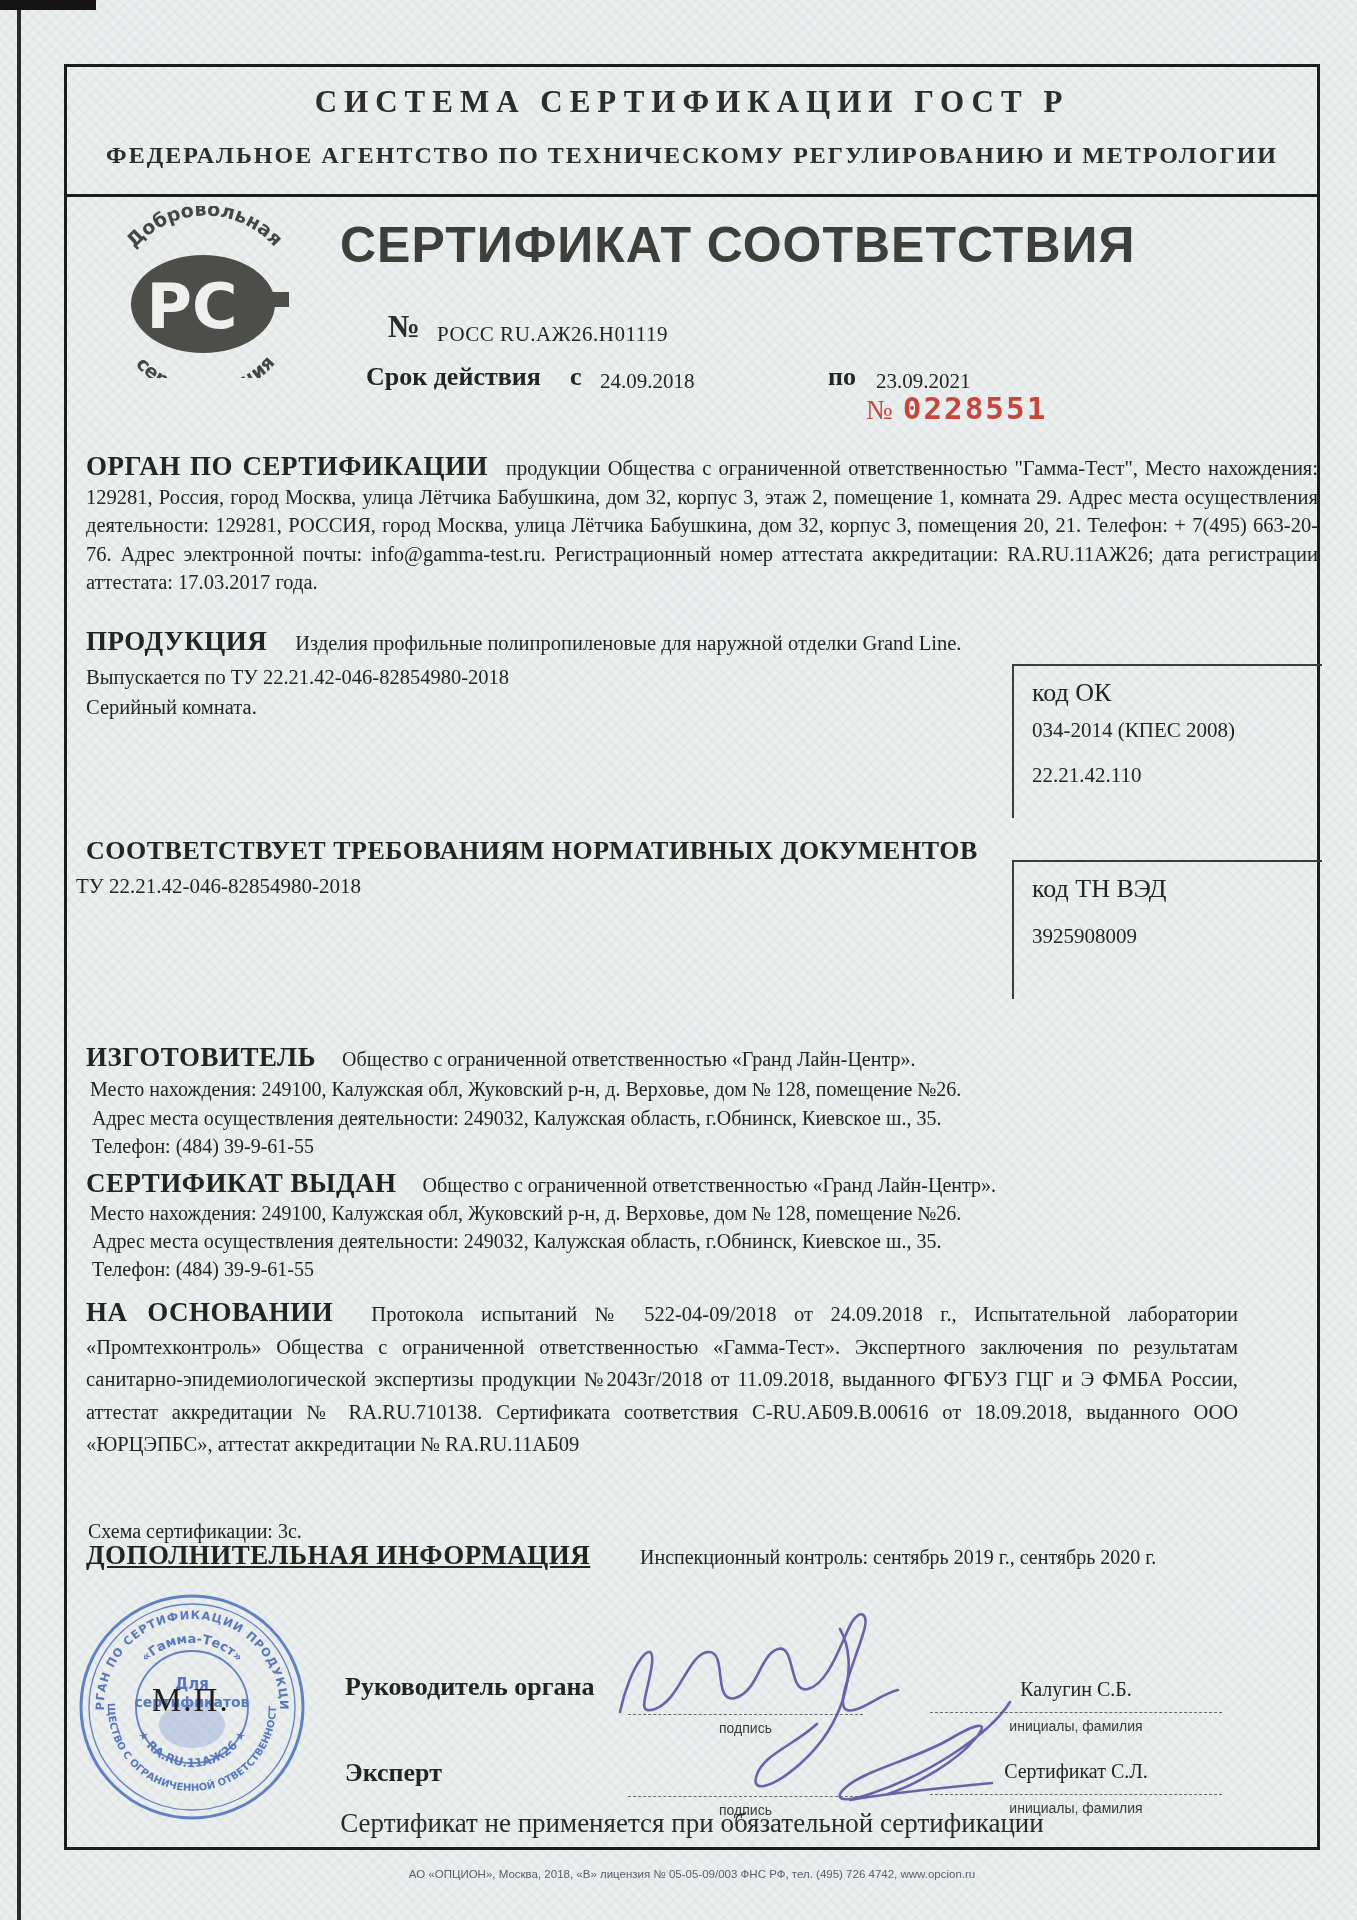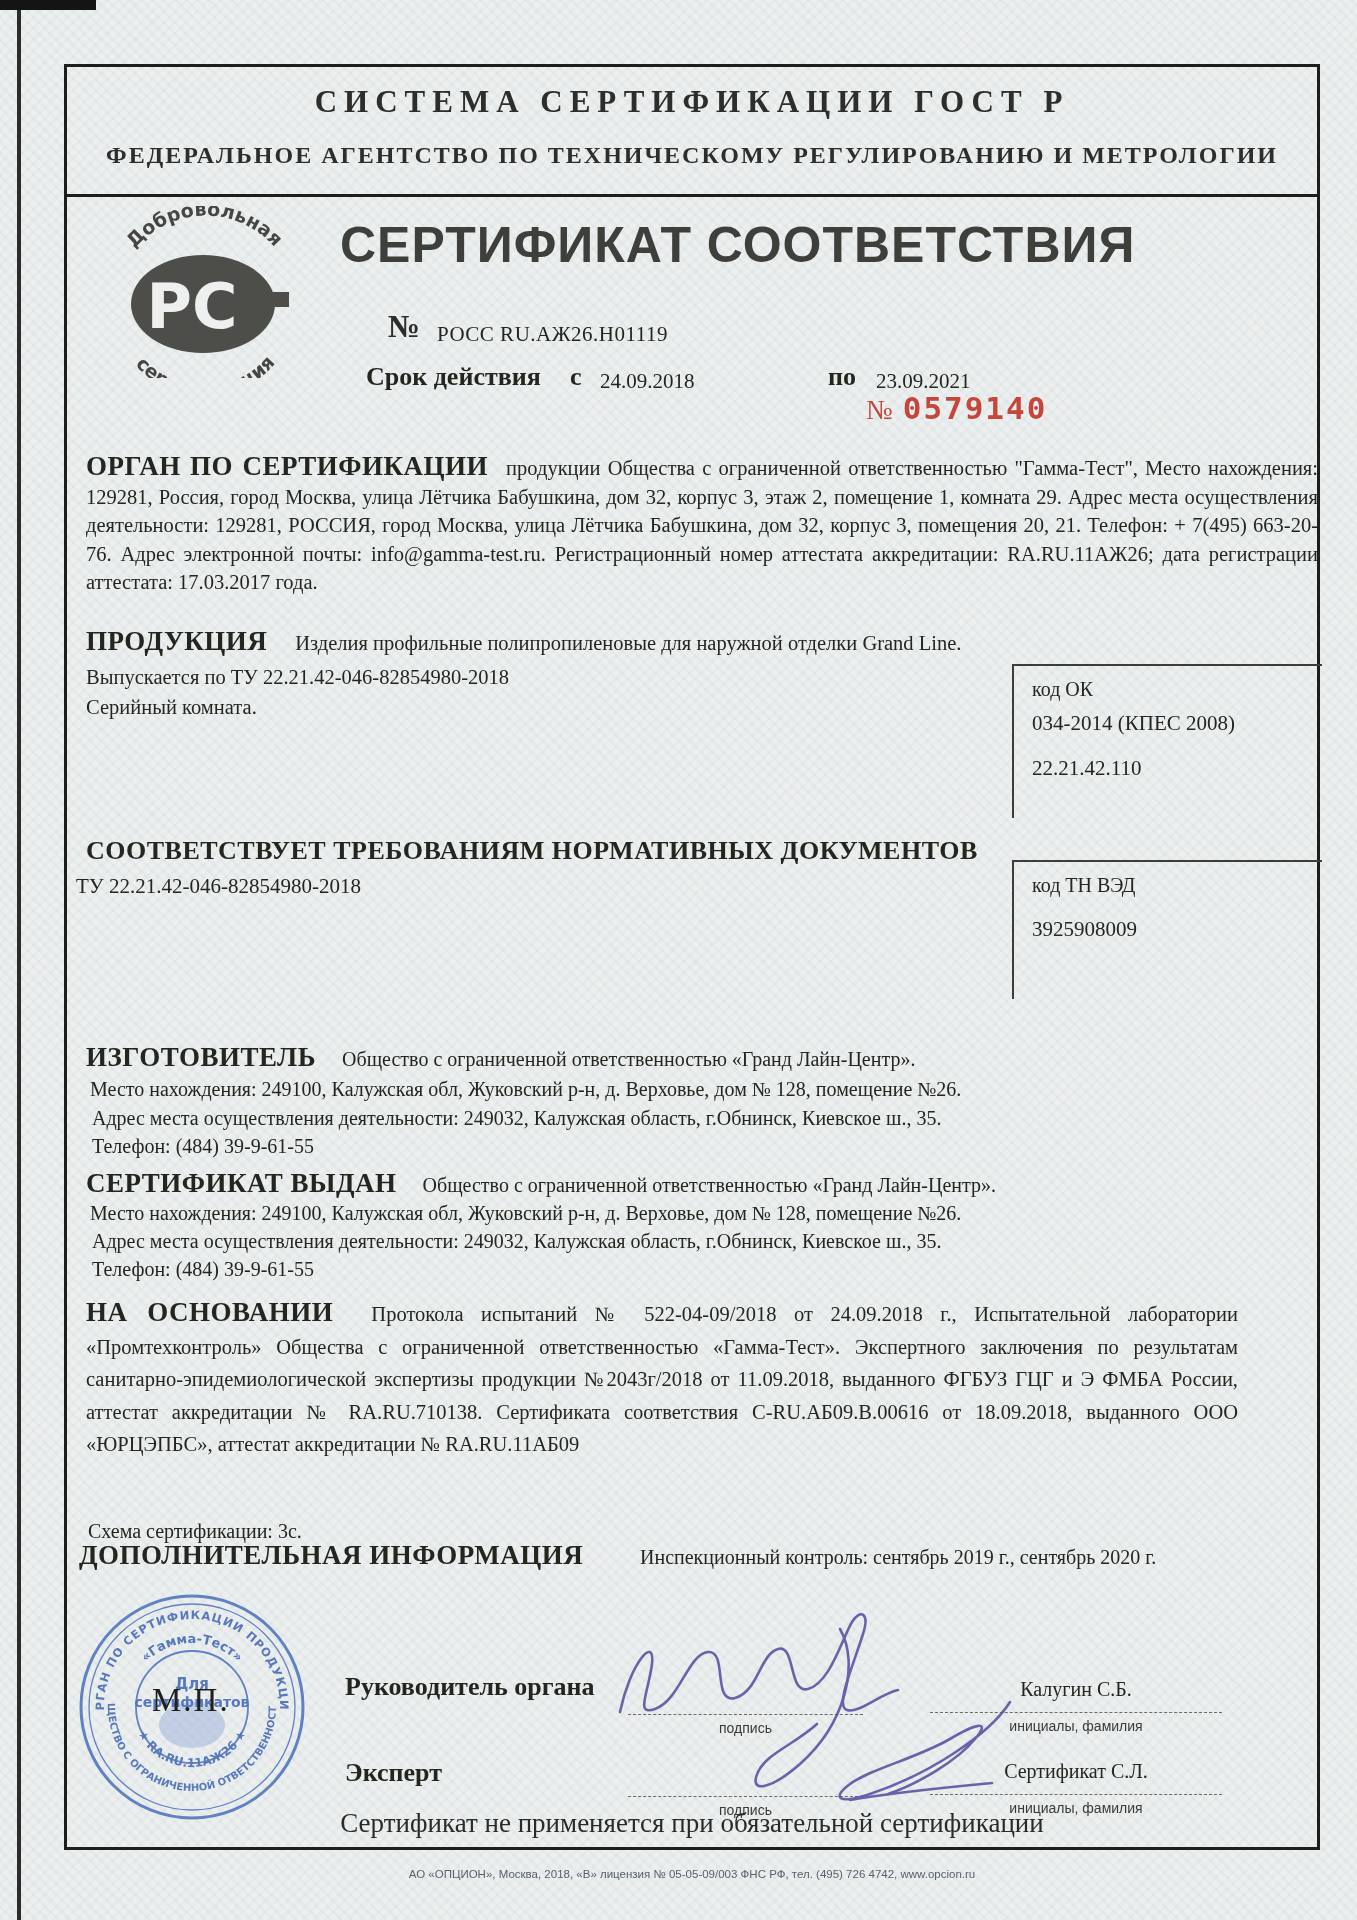--- a/index.html
+++ b/index.html
@@ -32,39 +32,39 @@
   .para{font-size:20.5px; line-height:28.5px; text-align:justify;}
   .para .h{font-size:27px; font-weight:700; letter-spacing:.5px; padding-right:18px;}
   .sec-organ{left:86px; top:452px; width:1232px;}
   .sec-product{left:86px; top:626px; width:900px; font-size:20.5px;}
   .sec-product .h{font-size:27px; font-weight:700; letter-spacing:.5px; padding-right:28px;}
   .prod-l2{left:86px; top:666px; font-size:20.5px;}
   .prod-l3{left:86px; top:696px; font-size:20.5px;}
   .codebox{border-top:2.5px solid #3c3c3a; border-left:2.5px solid #3c3c3a; padding:12px 0 0 18px; font-size:21px;}
   .codebox1{left:1012px; top:664px; width:290px; height:140px;}
   .codebox2{left:1012px; top:860px; width:290px; height:125px;}
-  .codebox .lbl{font-size:20px;}
+  .codebox .lbl{font-size:26px;}
   .codebox .v1{margin-top:10px;}
   .codebox .v2{margin-top:20px;}
   .comp-h{left:86px; top:836px; font-size:26px; font-weight:700; letter-spacing:.5px;}
   .comp-t{left:76px; top:874px; font-size:21px;}
   .blocklead{font-size:20px;}
   .man-h{left:86px; top:1042px;}
   .bl-h .h{font-size:27px; font-weight:700; letter-spacing:.5px; padding-right:26px;}
   .bl-line{font-size:20px;}
   .man-l0{left:90px; top:1078px;}
   .man-l1{left:92px; top:1107px;}
   .man-l2{left:92px; top:1135px;}
   .iss-h{left:86px; top:1168px;}
   .iss-l0{left:90px; top:1202px;}
   .iss-l1{left:92px; top:1230px;}
   .iss-l2{left:92px; top:1258px;}
   .sec-basis{left:86px; top:1296px; width:1152px; line-height:32.5px;}
   .sec-basis .h{padding-right:38px;}
-  .add-h{left:79px; top:1540px; font-size:27px; font-weight:700; letter-spacing:.5px;}
+  .add-h{left:86px; top:1540px; font-size:27px; font-weight:700; letter-spacing:.5px;text-decoration:underline;}
   .add-t{left:640px; top:1546px; font-size:20px; font-weight:400;}
   .add-l2{left:88px; top:1492px; font-size:20px;margin-top:28px;}
   .role1{left:345px; top:1672px; font-size:26px; font-weight:700;}
   .role2{left:345px; top:1758px; font-size:26px; font-weight:700;}
   .sigline{border-top:1.5px dashed #6a6a66; height:0;}
   .sl1{left:628px; top:1714px; width:235px;}
   .sl2{left:628px; top:1796px; width:235px;}
   .nl1{left:930px; top:1712px; width:292px;}
   .nl2{left:930px; top:1794px; width:292px;}
   .cap{font-family:"Liberation Sans", sans-serif; font-size:14px; color:#3a3a38; text-align:center;}
@@ -119,21 +119,21 @@
   <div class="abs no-value">РОСС RU.АЖ26.Н01119</div>
 
   <div class="abs val-label">Срок действия</div>
   <div class="abs val-s">с</div>
   <div class="abs val-from">24.09.2018</div>
   <div class="abs val-po">по</div>
   <div class="abs val-to">23.09.2021</div>
 
   <div class="abs rednum">
     <span class="nl">№</span>
-    <span class="nd">0579140</span>
+    <span class="nd">0228551</span>
   </div>
 
   <div class="abs para sec-organ">
     <span class="h">ОРГАН ПО СЕРТИФИКАЦИИ</span><span>продукции Общества с ограниченной ответственностью "Гамма-Тест", Место нахождения: 129281, Россия, город Москва, улица Лётчика Бабушкина, дом 32, корпус 3, этаж 2, помещение 1, комната 29. Адрес места осуществления деятельности: 129281, РОССИЯ, город Москва, улица Лётчика Бабушкина, дом 32, корпус 3, помещения 20, 21. Телефон: + 7(495) 663-20-76. Адрес электронной почты: info@gamma-test.ru. Регистрационный номер аттестата аккредитации: RA.RU.11АЖ26; дата регистрации аттестата: 17.03.2017 года.</span>
   </div>
 
   <div class="abs sec-product">
     <span class="h">ПРОДУКЦИЯ</span><span>Изделия профильные полипропиленовые для наружной отделки Grand Line.</span>
   </div>
   <div class="abs prod-l2">Выпускается по ТУ 22.21.42-046-82854980-2018</div>

